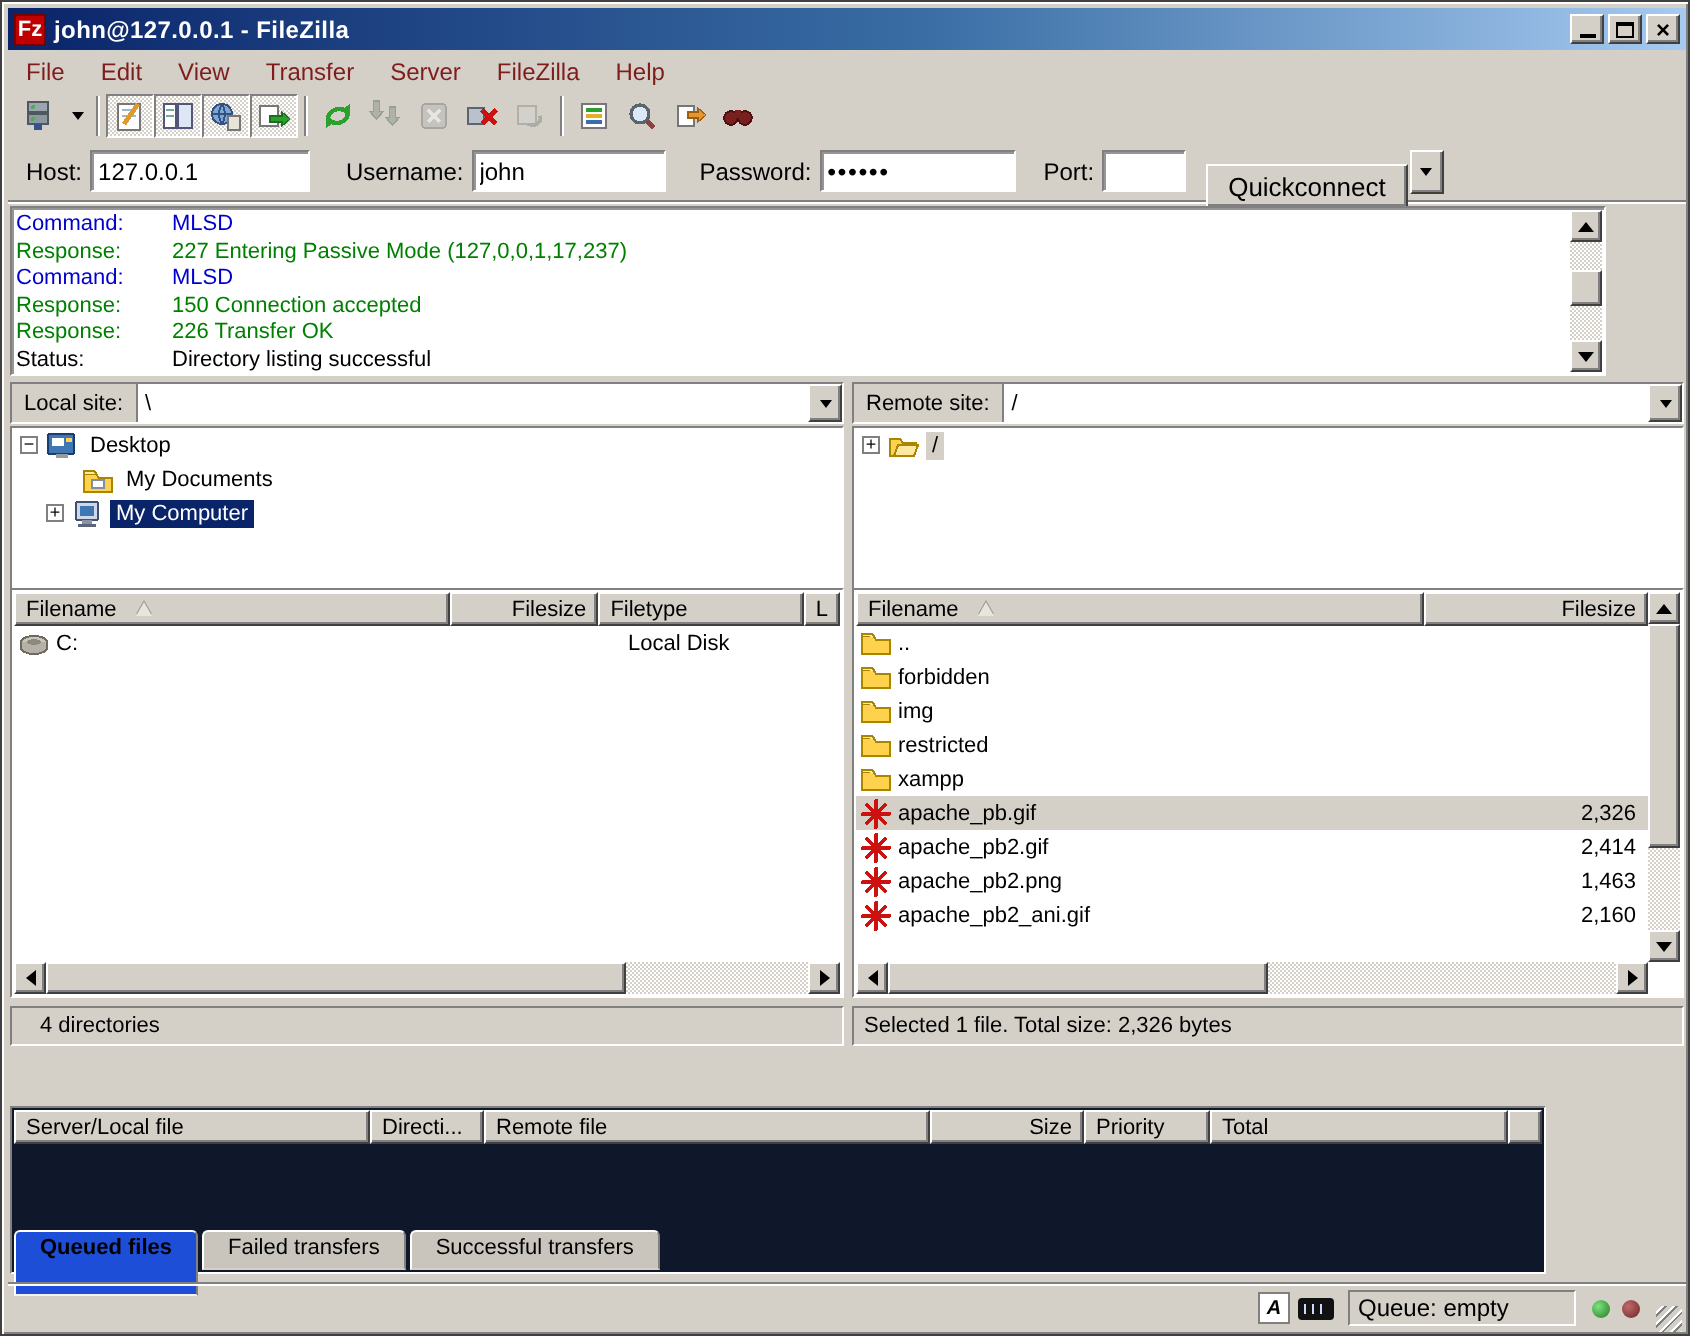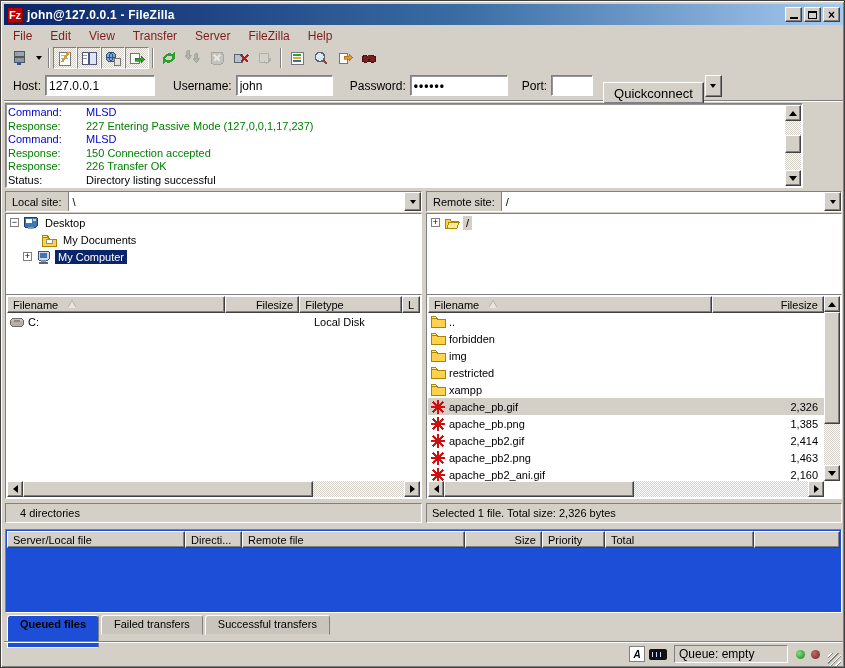--- a/index.html
+++ b/index.html
@@ -115,21 +115,21 @@
   .cell-type{padding-left:5px;}
   .file-icon{width:16px;height:16px;flex:0 0 16px;margin:0 3px 0 2px;}
 
   
   .statusbox{position:absolute;top:502px;height:20px;font-size:11px;display:flex;align-items:center;
     padding:0 5px;background:var(--gray);border:1px solid;border-color:var(--sh) var(--hl) var(--hl) var(--sh);}
   #status-local{left:4px;width:417px;padding-left:14px;}
   #status-remote{left:425px;width:416px;}
 
   
-  #queue{position:absolute;left:4px;top:528px;width:837px;height:84px;background:#1d4ed8;
+  #queue{position:absolute;left:4px;top:552px;width:768px;height:84px;background:#0f172a;
     border:1px solid;border-color:var(--sh) var(--hl) var(--hl) var(--sh);}
   #queue-hdr{position:absolute;left:1px;right:1px;top:1px;height:17px;display:flex;overflow:hidden;}
 
   
   #tabs{position:absolute;left:3px;top:614px;width:839px;height:25px;display:flex;align-items:flex-start;padding-left:3px;}
   .tab{height:20px;padding:2px 12px 0;font-size:11px;margin-right:2px;
     border:1px solid;border-color:var(--hl) var(--sh) var(--gray) var(--hl);
     border-radius:3px 3px 0 0;background:#c9c5bd;}
   .tab.active{background:#1d4ed8;font-weight:bold;height:33px;border-bottom-color:#f4f2ee;}
 
@@ -508,32 +508,20 @@
         <span class="cell-size" style="width:110px">2,326</span>
       </div>
       <div class="file-row">
         <span class="cell-name" style="flex:1">
             <span class="file-icon"><svg width="16" height="16" viewBox="0 0 16 16" stroke="#cc1111" stroke-width="2" stroke-linecap="round">
                 <line x1="8" y1="1.5" x2="8" y2="14.5"></line>
                 <line x1="1.5" y1="8" x2="14.5" y2="8"></line>
                 <line x1="3.5" y1="3.5" x2="12.5" y2="12.5"></line>
                 <line x1="12.5" y1="3.5" x2="3.5" y2="12.5"></line>
               </svg></span>
-            <span>apache_pb.png</span>
-          </span>
-        <span class="cell-size" style="width:110px">1,385</span>
-      </div>
-      <div class="file-row">
-        <span class="cell-name" style="flex:1">
-            <span class="file-icon"><svg width="16" height="16" viewBox="0 0 16 16" stroke="#cc1111" stroke-width="2" stroke-linecap="round">
-                <line x1="8" y1="1.5" x2="8" y2="14.5"></line>
-                <line x1="1.5" y1="8" x2="14.5" y2="8"></line>
-                <line x1="3.5" y1="3.5" x2="12.5" y2="12.5"></line>
-                <line x1="12.5" y1="3.5" x2="3.5" y2="12.5"></line>
-              </svg></span>
             <span>apache_pb2.gif</span>
           </span>
         <span class="cell-size" style="width:110px">2,414</span>
       </div>
       <div class="file-row">
         <span class="cell-name" style="flex:1">
             <span class="file-icon"><svg width="16" height="16" viewBox="0 0 16 16" stroke="#cc1111" stroke-width="2" stroke-linecap="round">
                 <line x1="8" y1="1.5" x2="8" y2="14.5"></line>
                 <line x1="1.5" y1="8" x2="14.5" y2="8"></line>
                 <line x1="3.5" y1="3.5" x2="12.5" y2="12.5"></line>

